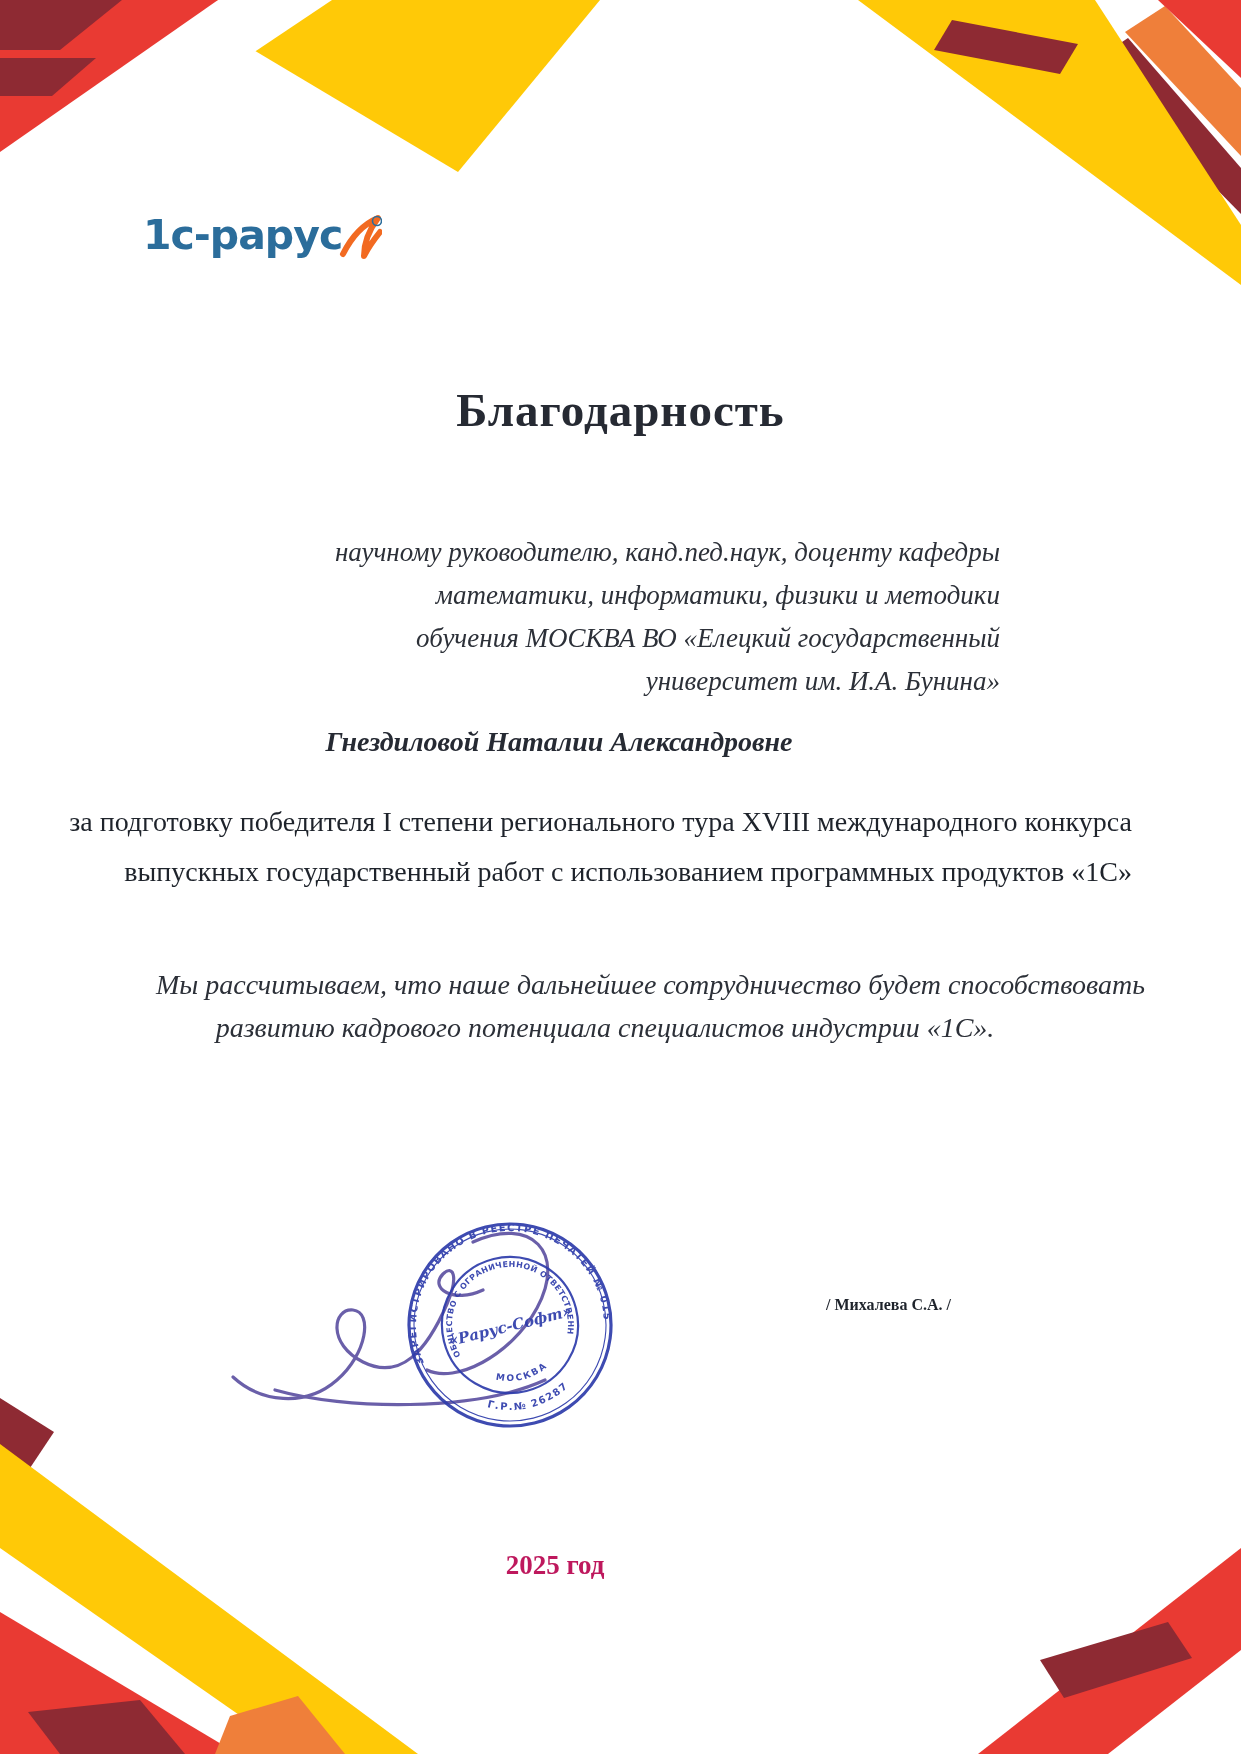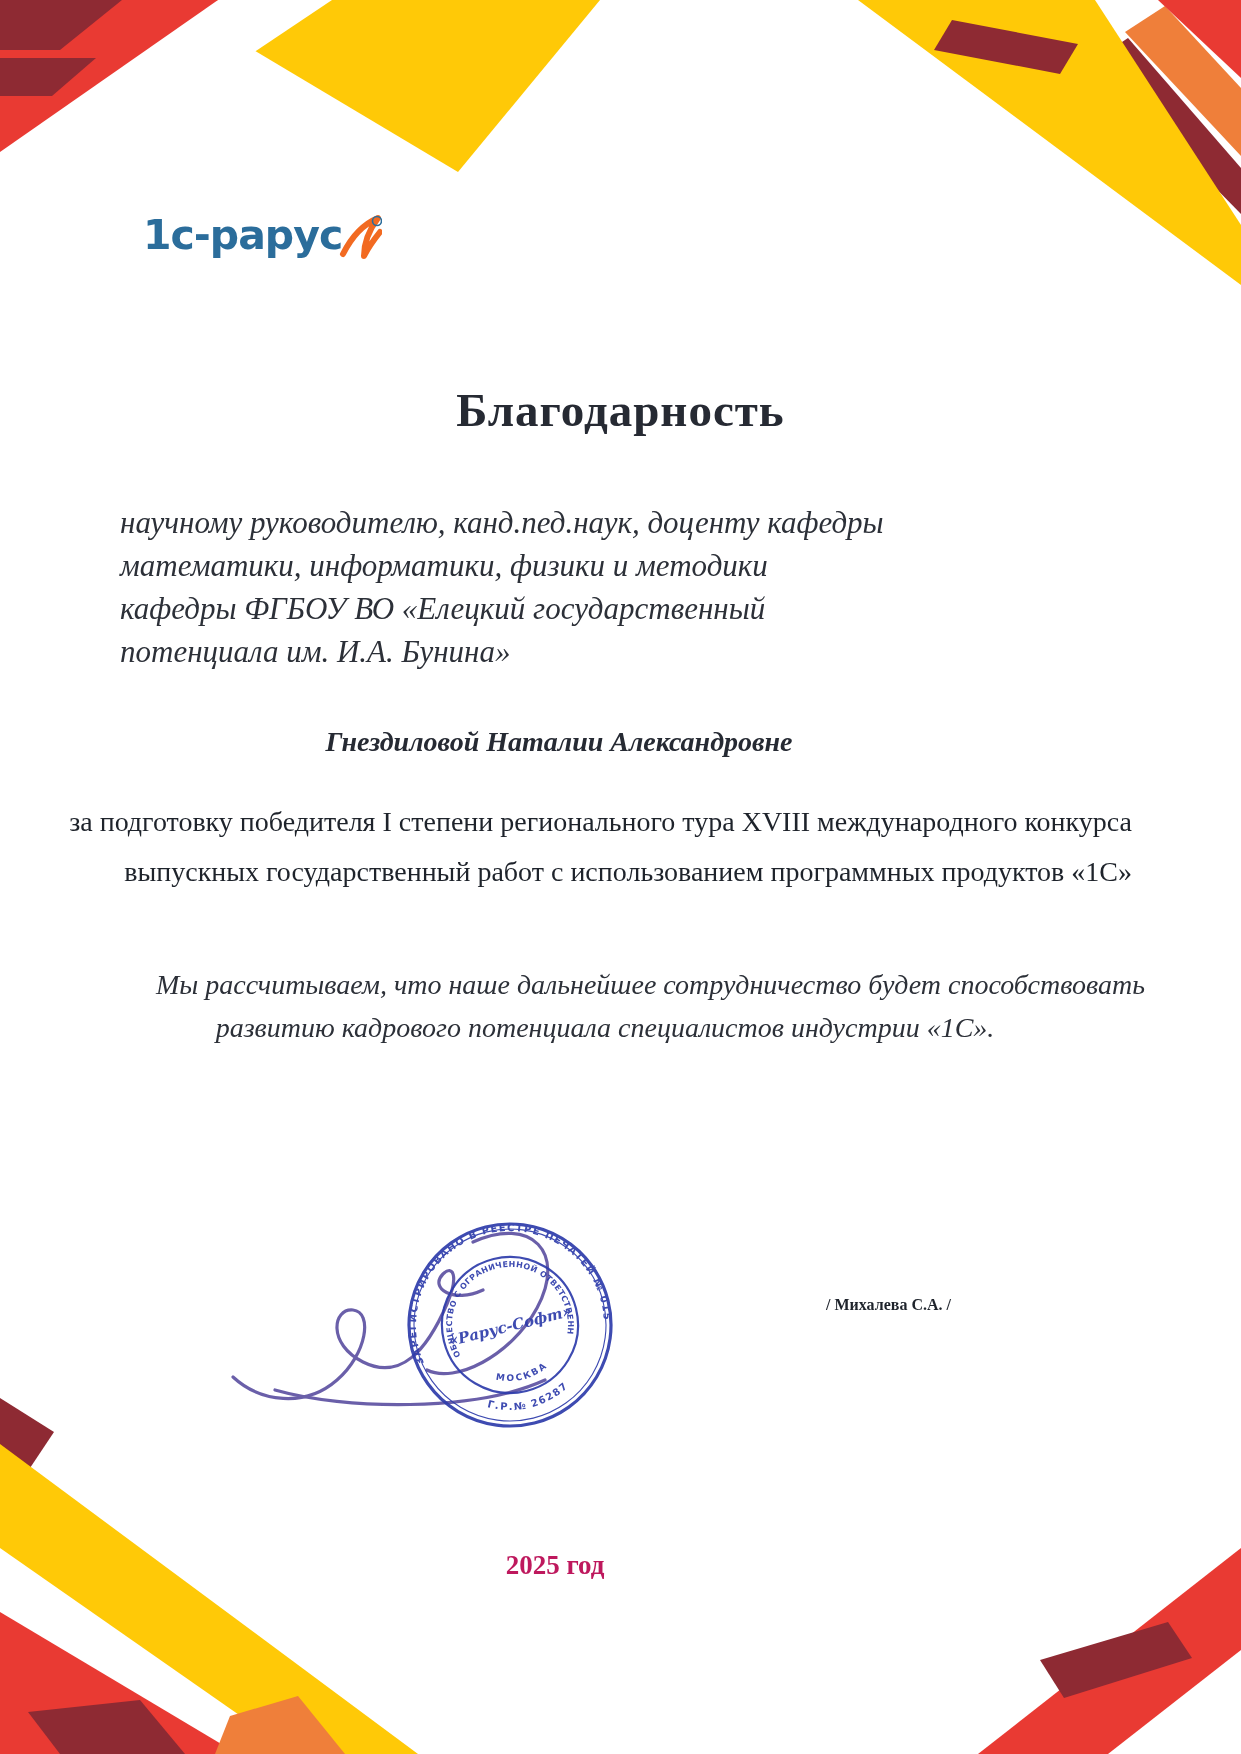--- a/index.html
+++ b/index.html
@@ -59,23 +59,23 @@
   .logo-swoosh{margin-left:-6px;margin-top:2px;}
 
   
   .title{
     position:absolute;left:0;width:1241px;top:383px;
     text-align:center;
     font-size:47px;font-weight:bold;letter-spacing:1px;
     color:#262a33;
   }
   .recipient{
-    position:absolute;left:120px;width:880px;top:501px;
-    text-align:left;font-style:italic;
-    font-size:31px;line-height:43px;color:#2c3038;
+    position:absolute;left:120px;width:880px;top:531px;
+    text-align:right;font-style:italic;
+    font-size:27px;line-height:43px;color:#2c3038;
   }
   .recipient div{white-space:nowrap;}
   .name{
     position:absolute;left:59px;width:1000px;top:726px;
     text-align:center;
     font-size:28px;font-weight:bold;font-style:italic;
     color:#262a33;white-space:nowrap;
   }
   .body-text{
     position:absolute;left:12px;width:1120px;top:797px;
@@ -146,22 +146,22 @@
         <circle cx="41" cy="7" r="4.5" fill="none" stroke="#2b6d9b" stroke-width="1.6"></circle>
       </svg>
     </span>
   </div>
 
   <div class="title">Благодарность</div>
 
   <div class="recipient">
     <div>научному руководителю, канд.пед.наук, доценту кафедры</div>
     <div>математики, информатики, физики и методики</div>
-    <div>кафедры ФГБОУ ВО «Елецкий государственный</div>
-    <div>потенциала им. И.А. Бунина»</div>
+    <div>обучения МОСКВА ВО «Елецкий государственный</div>
+    <div>университет им. И.А. Бунина»</div>
   </div>
 
   <div class="name">Гнездиловой Наталии Александровне</div>
 
   <div class="body-text">
     <div>за подготовку победителя I степени регионального тура XVIII международного конкурса</div>
     <div>выпускных государственный работ с использованием программных продуктов «1С»</div>
   </div>
 
   <div class="closing">

